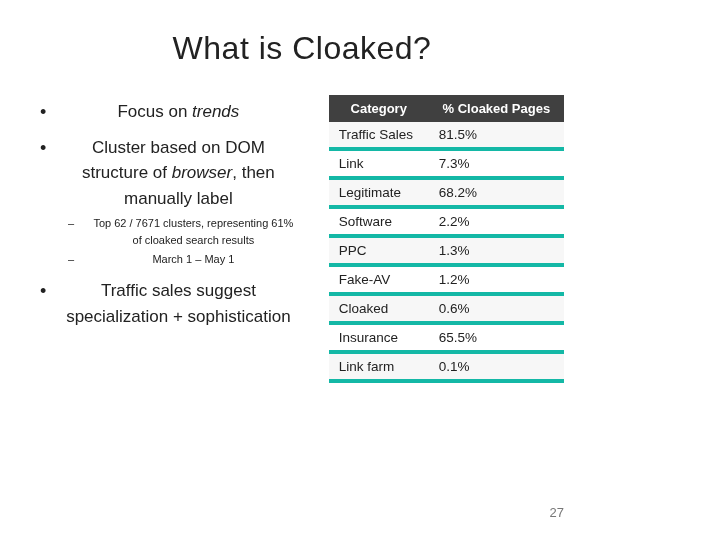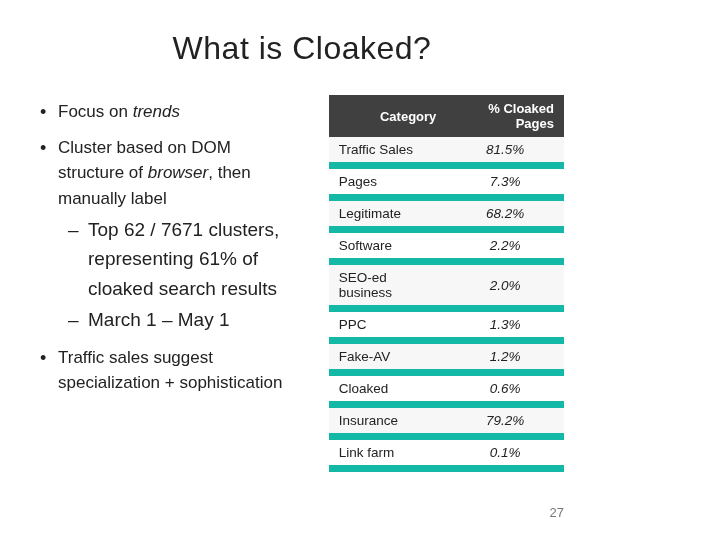--- a/index.html
+++ b/index.html
@@ -41,20 +41,21 @@
       flex: 1.1;
       display: flex;
       flex-direction: column;
       justify-content: flex-start;
       padding-top: 4px;
     }
 
     .bullet-list {
       list-style: none;
       padding: 0;
+      text-align: center;
     }
 
     .bullet-list > li {
       font-size: 17px;
       line-height: 1.5;
       margin-bottom: 10px;
       padding-left: 18px;
       position: relative;
     }
 
@@ -69,21 +70,21 @@
       font-style: italic;
     }
 
     .sub-list {
       list-style: none;
       padding-left: 10px;
       margin-top: 4px;
     }
 
     .sub-list li {
-      font-size: 19px;
+      font-size: 11px;
       line-height: 1.55;
       margin-bottom: 2px;
       padding-left: 20px;
       position: relative;
     }
 
     .sub-list li::before {
       content: '–';
       position: absolute;
       left: 0;
@@ -101,50 +102,49 @@
       font-size: 13.5px;
     }
 
     thead tr {
       background: #404040;
       color: #fff;
     }
 
     thead th {
       padding: 6px 10px;
-      text-align: right;
+      text-align: center;
       font-weight: 600;
       font-size: 13px;
     }
 
     thead th:last-child {
-      text-align: right;
+      text-align: center;
     }
 
     tbody tr {
-      border-bottom: 7px solid #14b8a6;
+      border-bottom: 4px solid #14b8a6;
     }
 
     tbody tr:nth-child(odd) {
       background: #f7f7f7;
     }
 
     tbody tr:nth-child(even) {
       background: #ffffff;
     }
 
     tbody td {
       padding: 5px 10px;
       font-size: 13.5px;
       color: #222;
     }
 
     tbody td:last-child {
-      text-align: center;
-      font-style: italic;
+      text-align: left;
     }
 
     .slide-footer {
       text-align: right;
       font-size: 13px;
       color: #777;
       padding-top: 8px;
     }
   </style>
 </head>
@@ -185,50 +185,46 @@
             <th>Category</th>
             <th>% Cloaked Pages</th>
           </tr>
         </thead>
         <tbody id="table-body">
         <tr>
               <td>Traffic Sales</td>
               <td>81.5%</td>
             </tr>
             <tr>
-              <td>Pages</td>
+              <td>Link</td>
               <td>7.3%</td>
             </tr>
             <tr>
               <td>Legitimate</td>
               <td>68.2%</td>
             </tr>
             <tr>
               <td>Software</td>
               <td>2.2%</td>
             </tr>
             <tr>
-              <td>SEO-ed business</td>
-              <td>2.0%</td>
-            </tr>
-            <tr>
               <td>PPC</td>
               <td>1.3%</td>
             </tr>
             <tr>
               <td>Fake-AV</td>
               <td>1.2%</td>
             </tr>
             <tr>
               <td>Cloaked</td>
               <td>0.6%</td>
             </tr>
             <tr>
               <td>Insurance</td>
-              <td>79.2%</td>
+              <td>65.5%</td>
             </tr>
             <tr>
               <td>Link farm</td>
               <td>0.1%</td>
             </tr>
           </tbody>
       </table>
     </div>
 
   </div>

